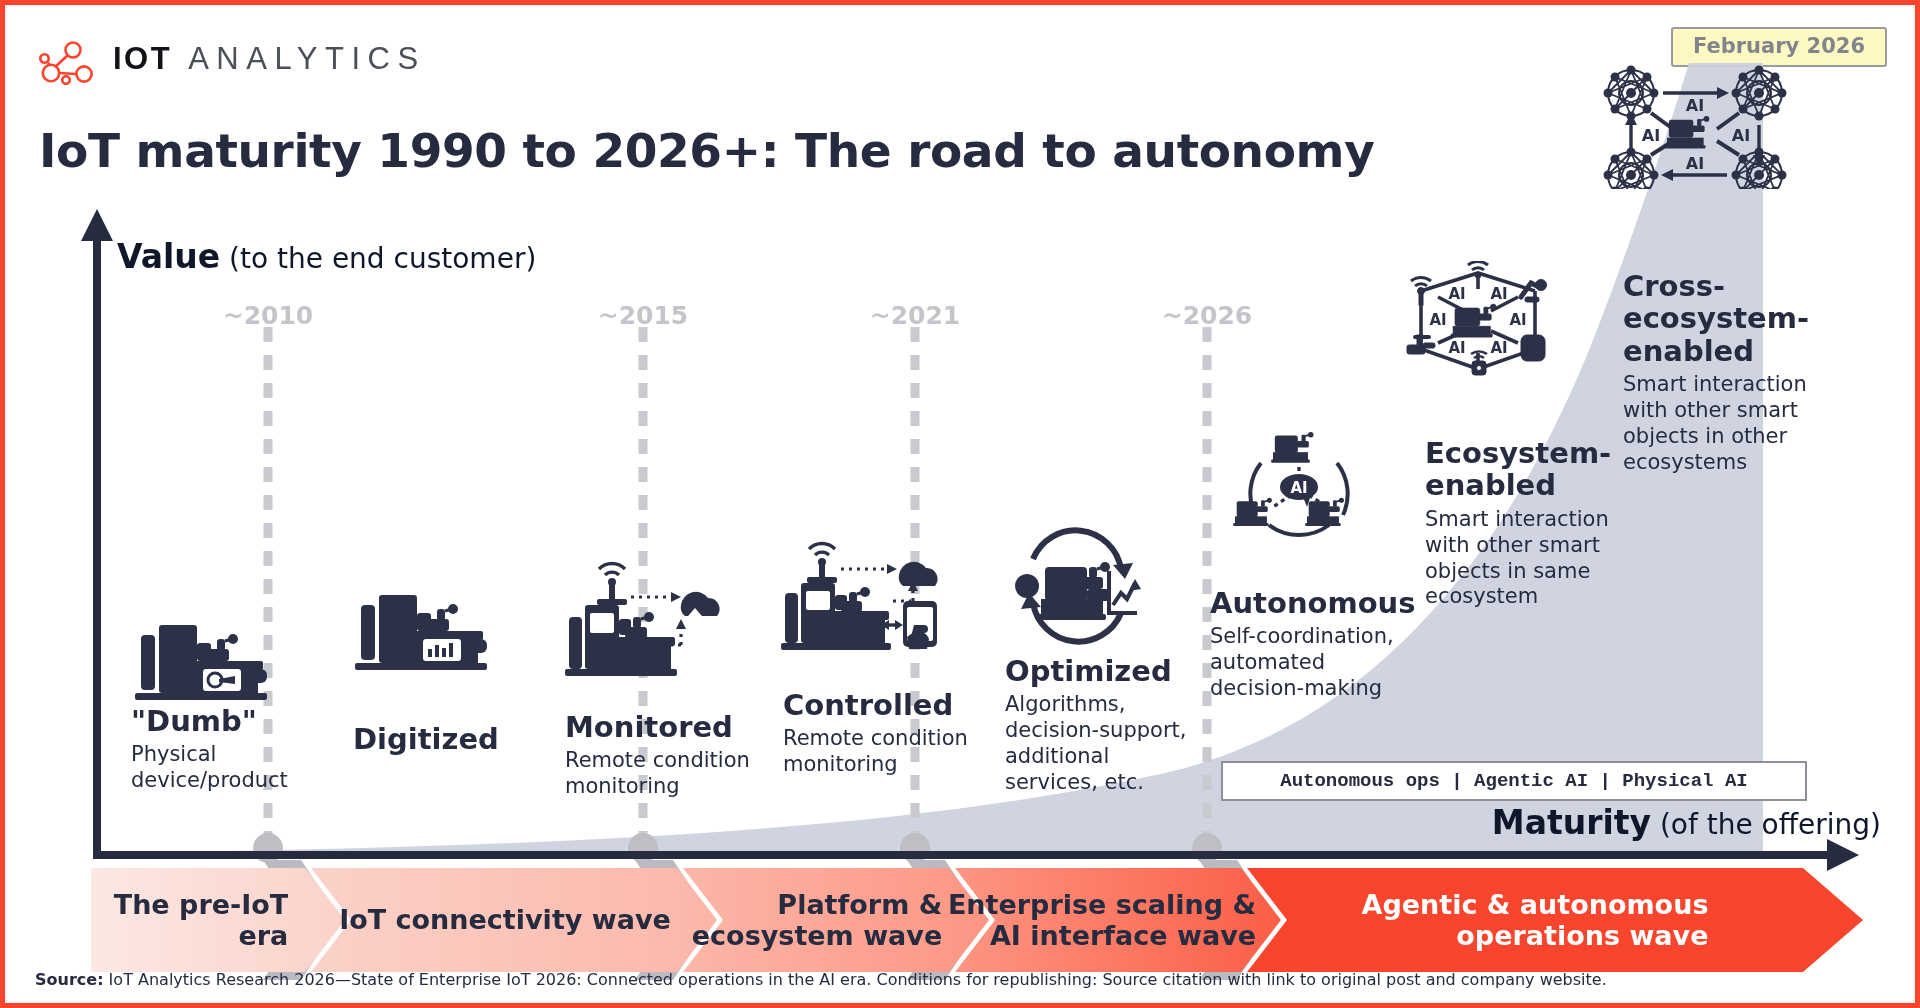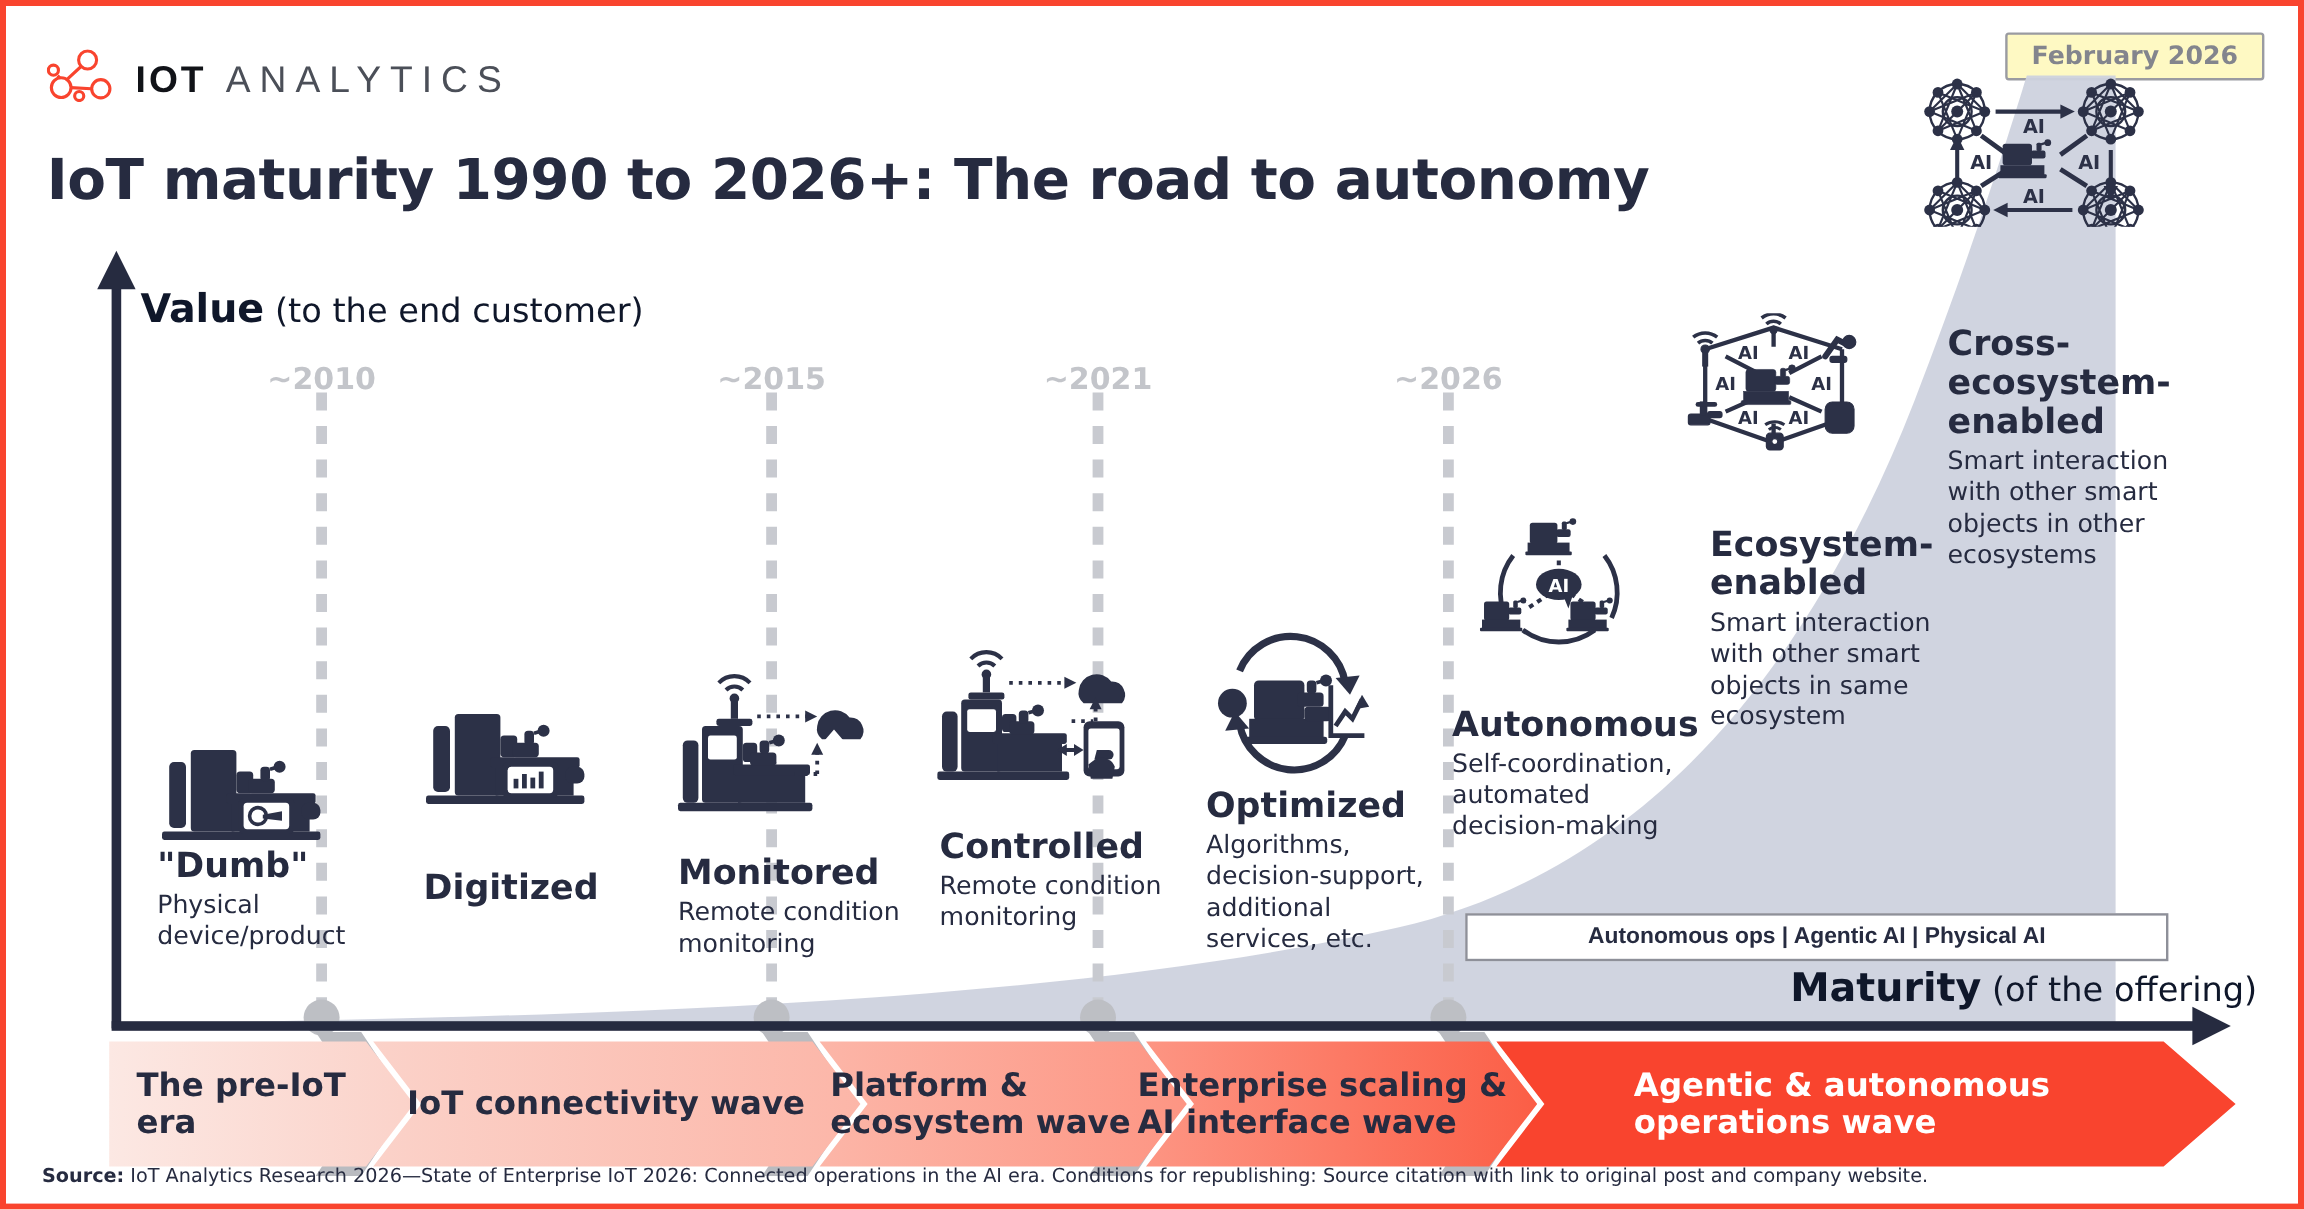--- a/index.html
+++ b/index.html
@@ -7,21 +7,21 @@
   body {
     font-family:"DejaVu Sans", sans-serif;
     position:relative; overflow:hidden;
   }
   #frame {
     position:absolute; inset:0;
     border:5px solid #f9442e;
     background:#ffffff;
   }
   
-  .logo-wrap { position:absolute; left:34px; top:36px; display:flex; align-items:flex-end; gap:16px; }
+  .logo-wrap { position:absolute; left:34px; top:36px; display:flex; align-items:flex-start; gap:16px; }
   .logo-mark { width:58px; height:44px; }
   .logo-text { display:flex; align-items:baseline; gap:16px; }
   .logo-iot { font-size:31px; font-weight:700; letter-spacing:2.5px; color:#111318; font-family:"Liberation Sans", sans-serif;}
   .logo-analytics { font-size:31px; font-weight:300; letter-spacing:7.5px; color:#4b4f58; font-family:"Liberation Sans", sans-serif;}
 
   .date-badge {
     position:absolute; right:28px; top:22px;
     border:2px solid #9a9ba1; border-radius:3px;
     padding:5px 20px 7px;
     font-size:21px; font-weight:700; color:#83858d;
@@ -69,27 +69,27 @@
   .stage-icon { display:block; }
 
   
   #ops-box {
     position:absolute; left:1216px; top:756px; width:586px; height:40px;
     border:2px solid #8e9099; background:#ffffff;
     display:flex; align-items:center; justify-content:center;
   }
   #ops-box span {
     font-size:19px; font-weight:700; color:#262b40;
-    font-family:Liberation Sans, sans-serif;
+    font-family:Liberation Mono, monospace;
   }
 
   
   #waves { position:absolute; left:0; top:855px; width:1920px; height:120px; }
   .wave-label {
-    position:absolute; text-align:left;
+    position:absolute; text-align:right;
     font-size:27px; font-weight:700; line-height:1.15;
     font-family:"DejaVu Sans", sans-serif;
     transform:translate(-50%,-50%);
     white-space:pre-line; pointer-events:none;
   }
 
   
   #source {
     position:absolute; left:30px; bottom:14px;
     font-size:16px; color:#262b40;

